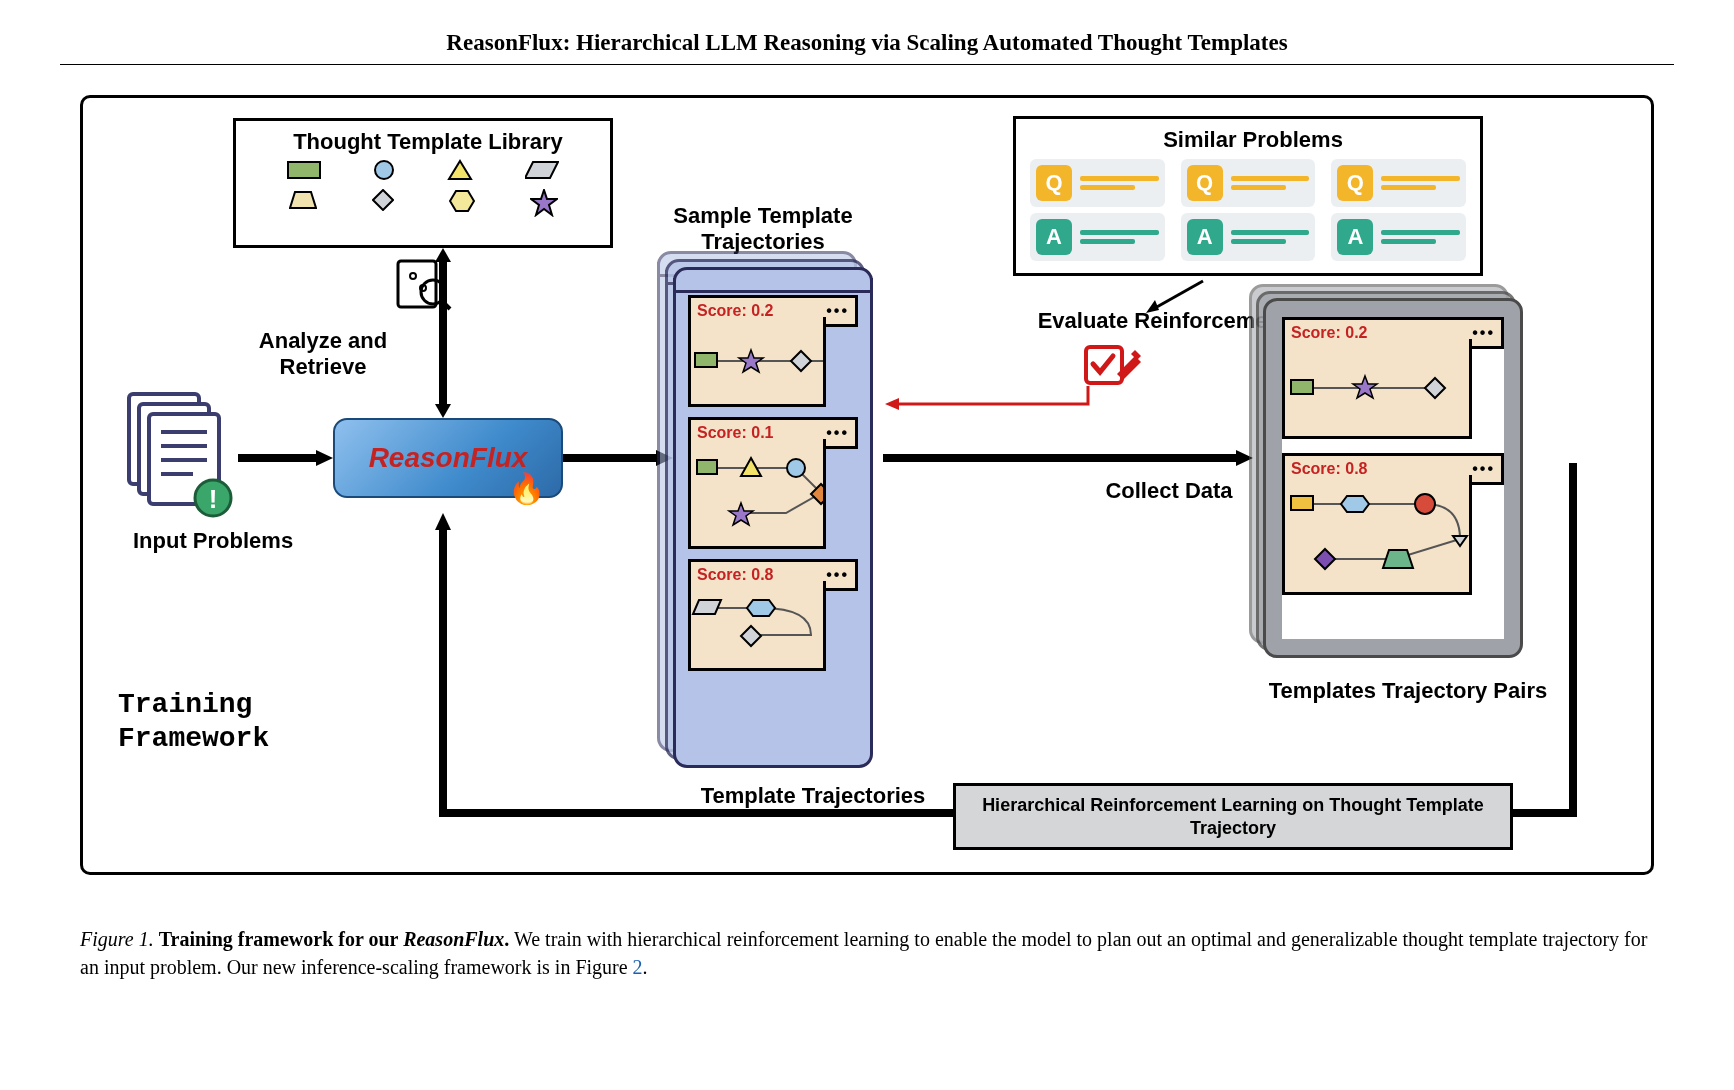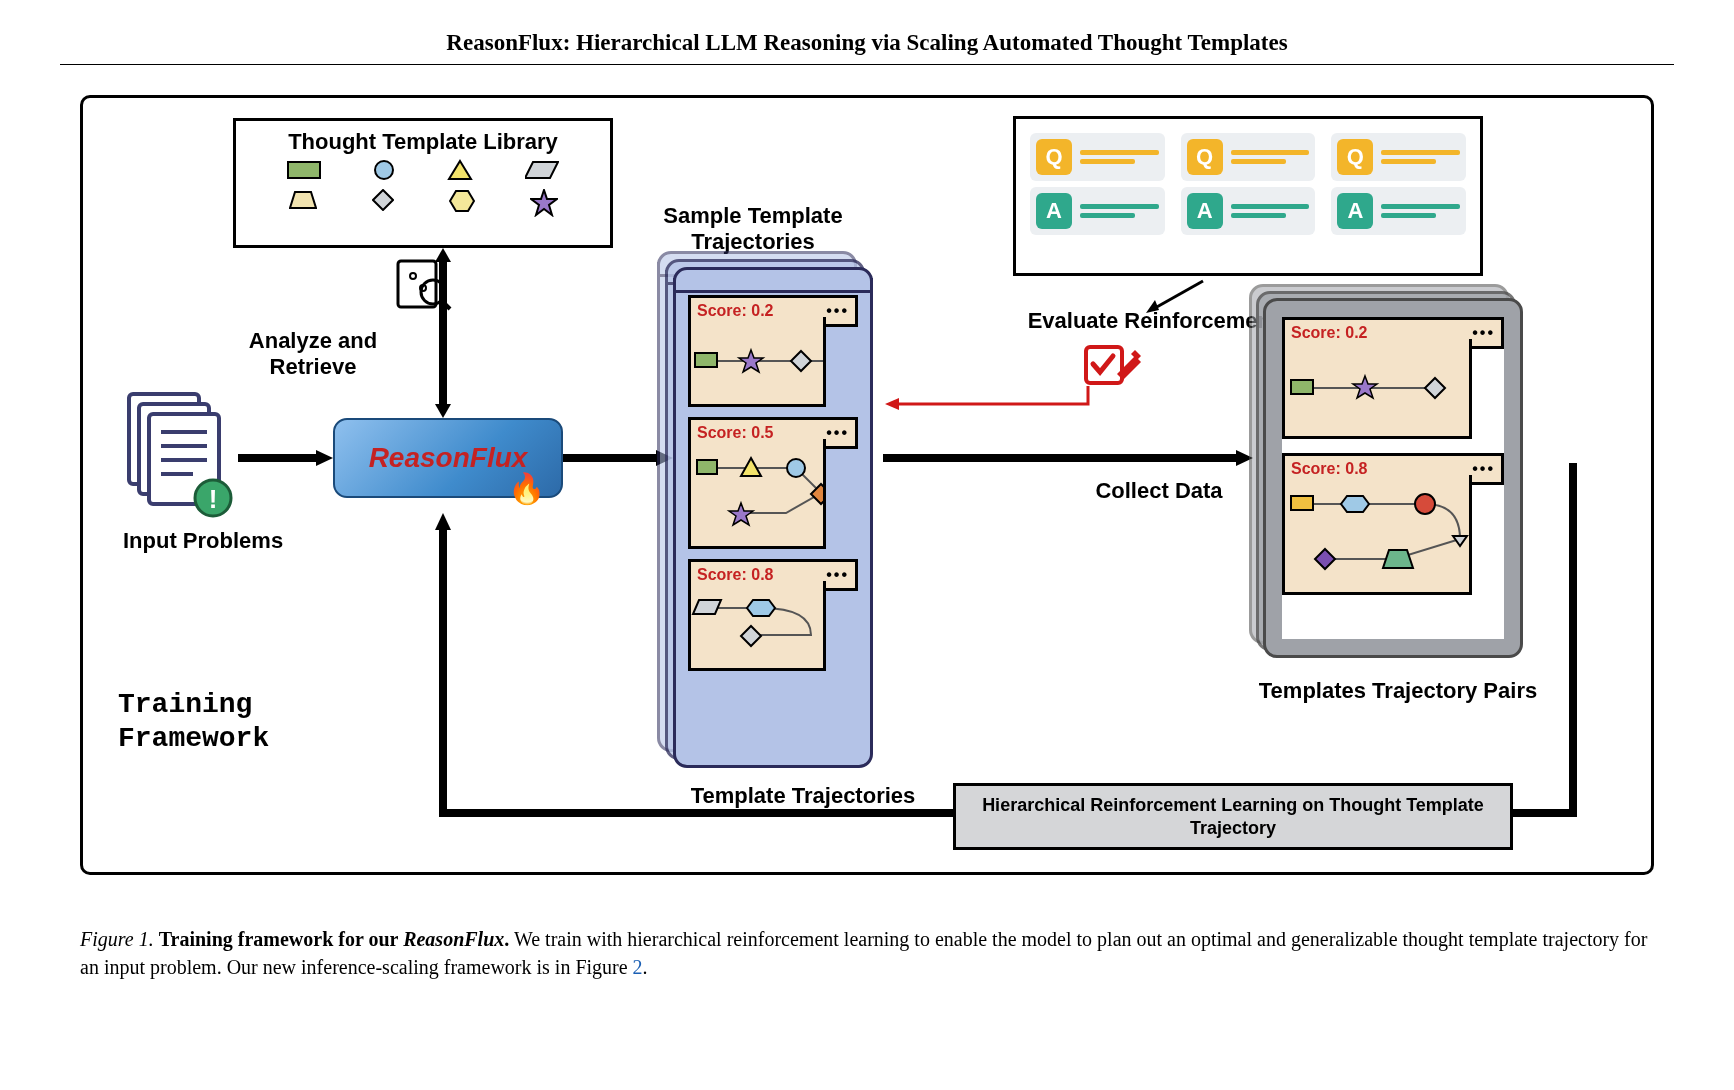--- a/index.html
+++ b/index.html
@@ -31,21 +31,21 @@
     font-size: 20px;
     line-height: 1.4;
     margin: 50px 20px 0;
     font-family: Georgia, 'Times New Roman', serif;
   }
   .caption em { font-style: italic; }
   .caption b { font-weight: bold; }
   .figlink { color: #1a5fb4; }
 
   
-  .label { font-weight: bold; font-size: 22px; position: absolute; text-align: center; }
+  .label { font-weight: bold; font-size: 22px; position: absolute; text-align: center; margin-left: 10px; }
   .big-arrow { position: absolute; }
 
   
   .ttl-box {
     position: absolute;
     top: 20px; left: 150px;
     width: 380px; height: 130px;
     border: 3px solid #000;
     text-align: center;
     padding-top: 8px;
@@ -246,21 +246,21 @@
                 <g stroke="#555" stroke-width="2" fill="none">
                   <path d="M10 25 L55 25 L100 25 L140 25"></path>
                 </g>
               <rect x="4" y="17" width="22" height="14" fill="#8fb66a" stroke="#000" stroke-width="2"></rect>
               <polygon points="60,14 63,22 72,22 65,27 68,36 60,31 52,36 55,27 48,22 57,22" fill="#9a78c9" stroke="#000" stroke-width="1.5"></polygon>
               <polygon points="110,15 120,25 110,35 100,25" fill="#d0d4d8" stroke="#000" stroke-width="2"></polygon>
             </svg>
           </div>
         </div>
         <div>
-          <div class="score-box"><span class="sc">Score: 0.5</span><span class="dots">•••</span></div>
+          <div class="score-box"><span class="sc">Score: 0.1</span><span class="dots">•••</span></div>
           <div class="traj-area" style="height:110px">
             <svg width="160" height="90">
               <g stroke="#555" stroke-width="2" fill="none">
                   <path d="M15 20 L60 20 L105 20 L130 45 L95 65 L50 65"></path>
                 </g>
               <rect x="6" y="12" width="20" height="14" fill="#8fb66a" stroke="#000" stroke-width="2"></rect>
               <polygon points="60,10 70,28 50,28" fill="#f3e36b" stroke="#000" stroke-width="2"></polygon>
               <circle cx="105" cy="20" r="9" fill="#9fc9e6" stroke="#000" stroke-width="2"></circle>
               <polygon points="130,36 140,46 130,56 120,46" fill="#e0863f" stroke="#000" stroke-width="2"></polygon>
               <polygon points="50,55 53,63 62,63 55,68 58,77 50,72 42,77 45,68 38,63 47,63" fill="#9a78c9" stroke="#000" stroke-width="1.5"></polygon>
@@ -279,20 +279,21 @@
               <polygon points="60,36 70,46 60,56 50,46" fill="#d0d4d8" stroke="#000" stroke-width="2"></polygon>
             </svg>
           </div>
         </div>
       </div>
     </div>
   </div>
   <div class="label tt-label">Template Trajectories</div>
 
   <div class="sp-box">
+    <div class="label" style="position:static;text-align:center;">Similar Problems</div>
     <div class="sp-row">
       <div class="qa-card">
           <div class="qa-letter q-l">Q</div>
           <div class="qa-lines ql">
             <div></div>
             <div style="width:70%"></div>
           </div>
         </div>
       <div class="qa-card">
           <div class="qa-letter q-l">Q</div>

